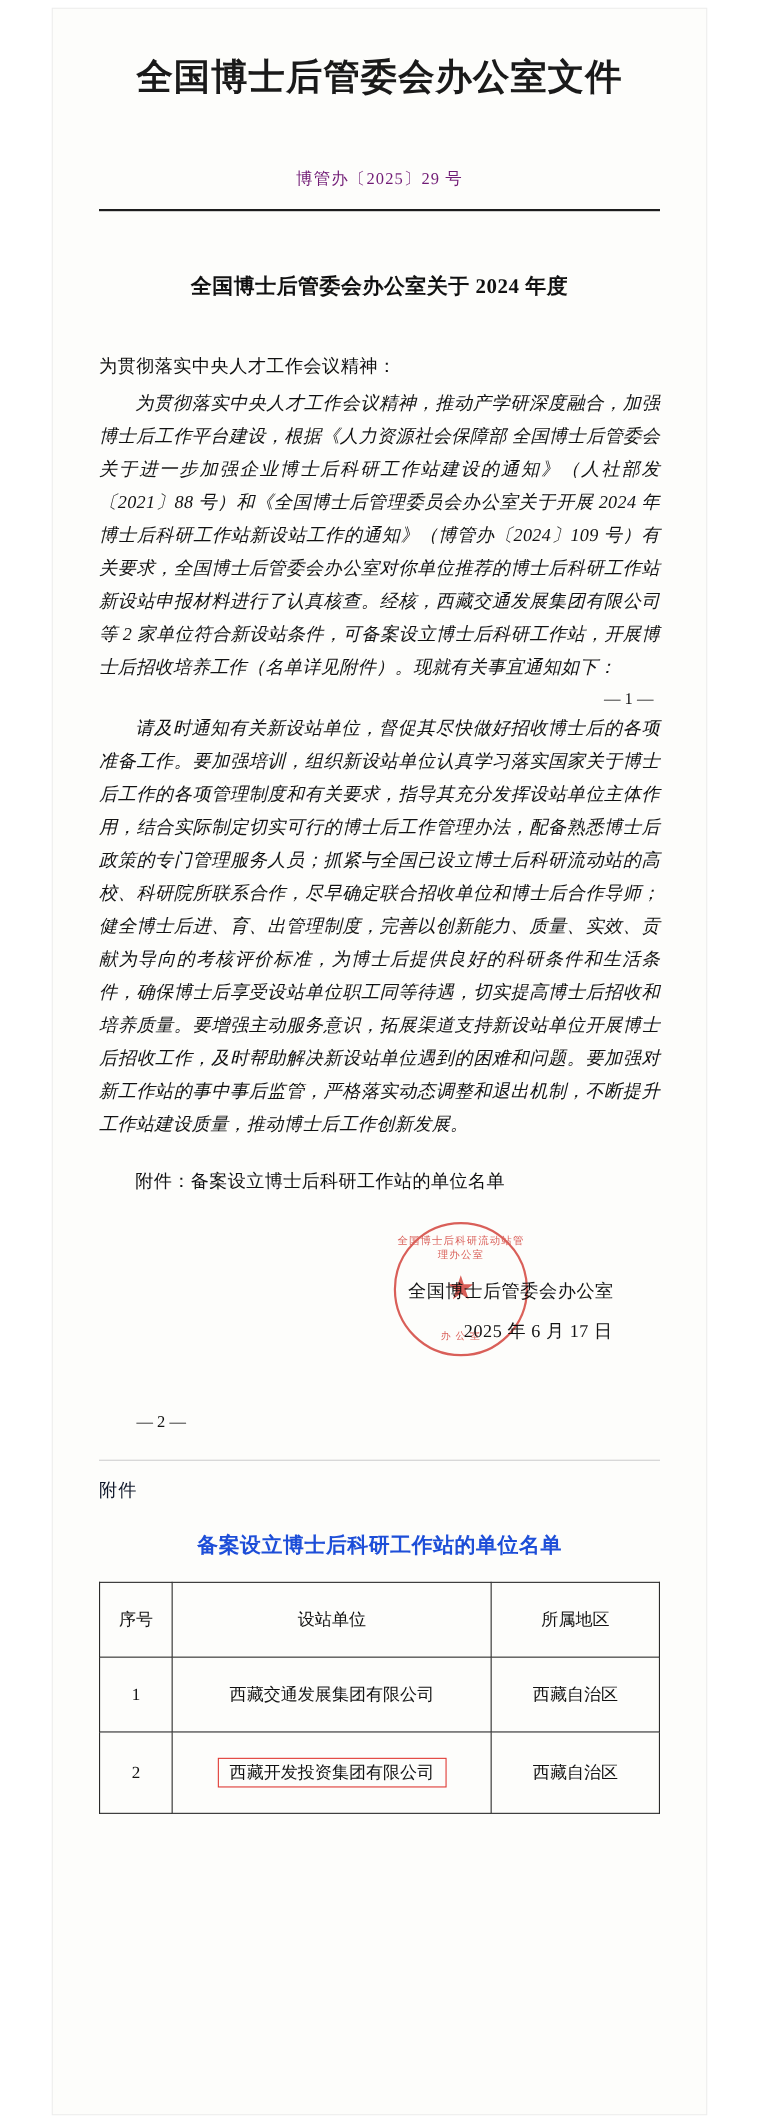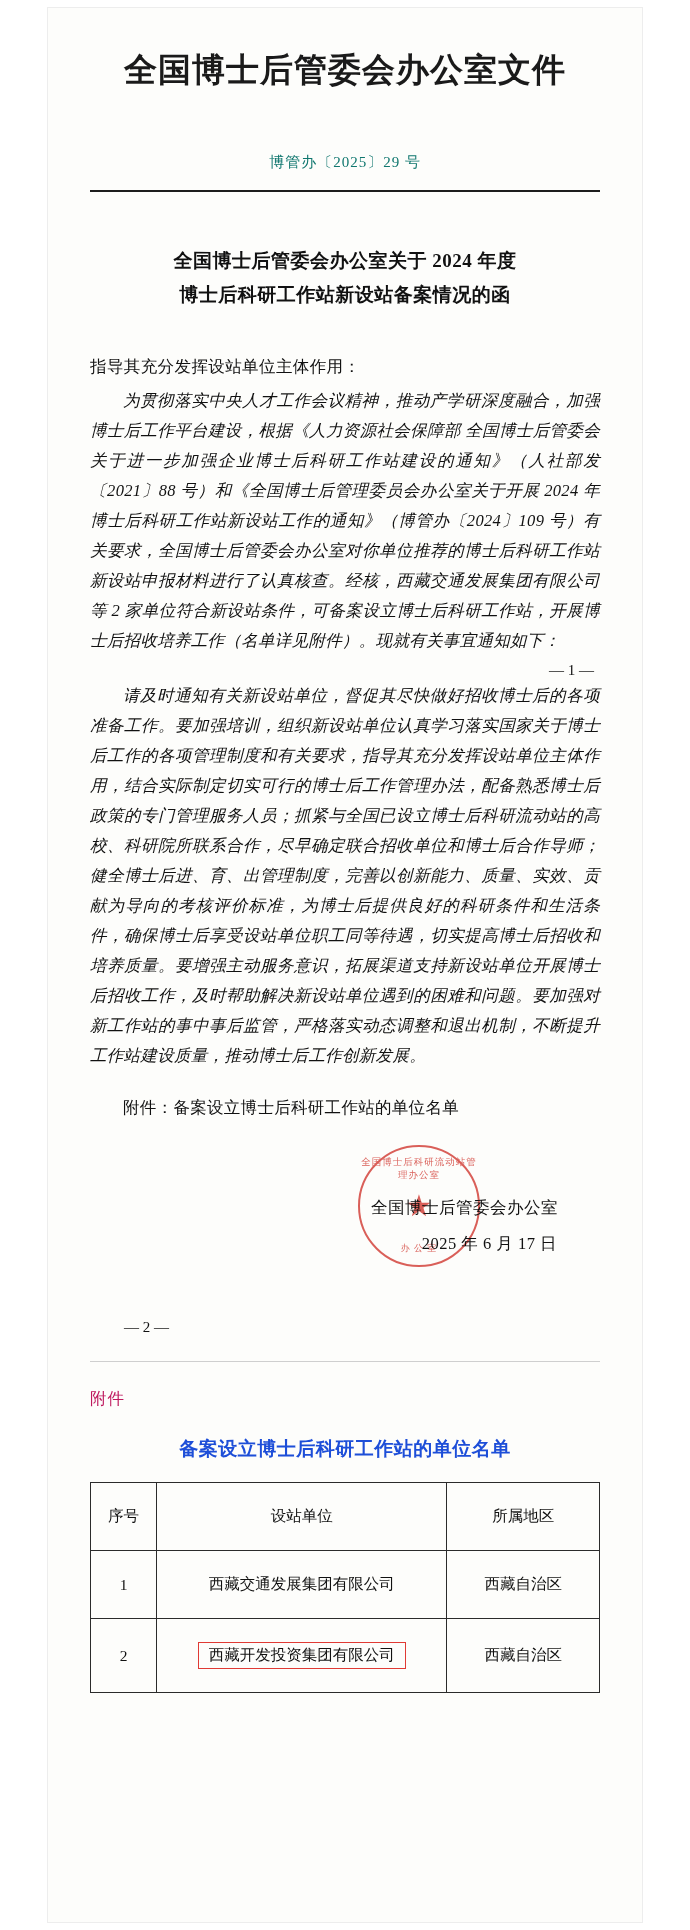--- a/index.html
+++ b/index.html
@@ -39,21 +39,21 @@
     font-family: "Liberation Serif", serif;
     font-weight: bold;
     font-size: 33px;
     letter-spacing: 1px;
     color: #1a1a1a;
     white-space: nowrap;
   }
   .doc-number {
     text-align: center;
     font-size: 15px;
-    color: #0f766e;
+    color: #701a75;
     margin-top: 60px;
     letter-spacing: 1px;
   }
   .red-rule {
     height: 2px;
     background: #1d1d1d;
     margin: 18px 0 0 0;
   }
 
   
@@ -178,22 +178,22 @@
   }
   .sep-rule {
     border: 0;
     border-top: 1px solid #cfcfcf;
     margin: 14px 0 0 0;
   }
 
   
   .attach-head {
     font-size: 16.5px;
-    margin-top: 26px;
-    color: #be185d;
+    margin-top: 16px;
+    color: #0f172a;
     letter-spacing: 1px;
   }
   .attach-title {
     text-align: center;
     font-weight: bold;
     font-size: 19px;
     margin-top: 26px;
     color: #1d4ed8;
     letter-spacing: 0.5px;
   }
@@ -233,24 +233,23 @@
       <div class="masthead">
         <div class="masthead-title">全国博士后管委会办公室文件</div>
       </div>
 
       <div class="doc-number">博管办〔2025〕29 号</div>
 
       <div class="red-rule"></div>
 
       <div class="doc-title">
         <div>全国博士后管委会办公室关于 2024 年度</div>
-        <div>博士后科研工作站新设站备案情况的函</div>
-      </div>
-
-      <div class="recipient">指导其充分发挥设站单位主体作用：</div>
+      </div>
+
+      <div class="recipient">为贯彻落实中央人才工作会议精神：</div>
 
       <p class="body-para">为贯彻落实中央人才工作会议精神，推动产学研深度融合，加强博士后工作平台建设，根据《人力资源社会保障部 全国博士后管委会关于进一步加强企业博士后科研工作站建设的通知》（人社部发〔2021〕88 号）和《全国博士后管理委员会办公室关于开展 2024 年博士后科研工作站新设站工作的通知》（博管办〔2024〕109 号）有关要求，全国博士后管委会办公室对你单位推荐的博士后科研工作站新设站申报材料进行了认真核查。经核，西藏交通发展集团有限公司等 2 家单位符合新设站条件，可备案设立博士后科研工作站，开展博士后招收培养工作（名单详见附件）。现就有关事宜通知如下：</p>
 
       <div class="page-marker">— 1 —</div>
 
       <p class="body-para tight">请及时通知有关新设站单位，督促其尽快做好招收博士后的各项准备工作。要加强培训，组织新设站单位认真学习落实国家关于博士后工作的各项管理制度和有关要求，指导其充分发挥设站单位主体作用，结合实际制定切实可行的博士后工作管理办法，配备熟悉博士后政策的专门管理服务人员；抓紧与全国已设立博士后科研流动站的高校、科研院所联系合作，尽早确定联合招收单位和博士后合作导师；健全博士后进、育、出管理制度，完善以创新能力、质量、实效、贡献为导向的考核评价标准，为博士后提供良好的科研条件和生活条件，确保博士后享受设站单位职工同等待遇，切实提高博士后招收和培养质量。要增强主动服务意识，拓展渠道支持新设站单位开展博士后招收工作，及时帮助解决新设站单位遇到的困难和问题。要加强对新工作站的事中事后监管，严格落实动态调整和退出机制，不断提升工作站建设质量，推动博士后工作创新发展。</p>
 
       <div class="attach-line">附件：备案设立博士后科研工作站的单位名单</div>
 
       <div class="sign-block">

